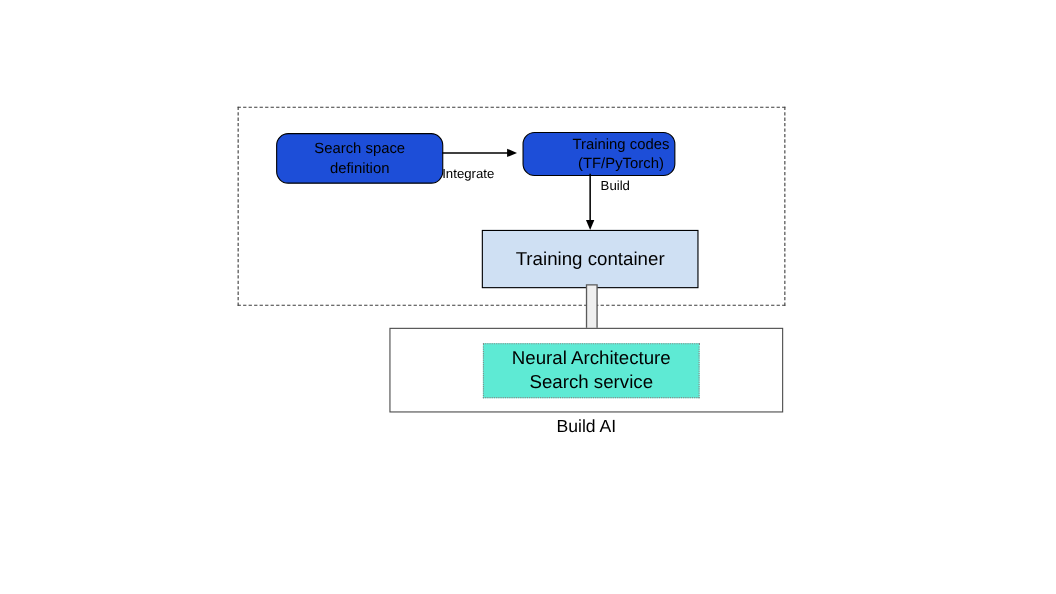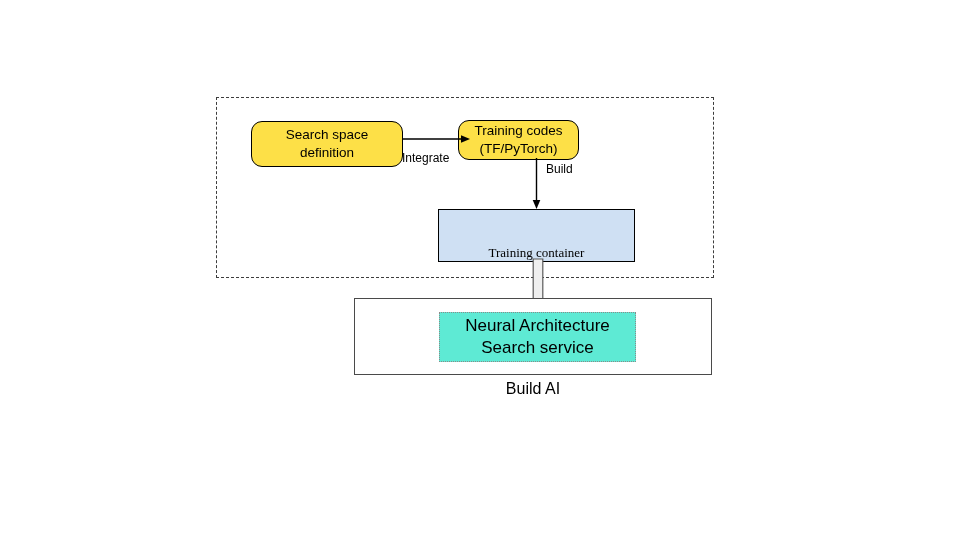--- a/index.html
+++ b/index.html
@@ -33,60 +33,60 @@
     box-sizing: border-box;
     background: transparent;
   }
 
   
   .round-box {
     position: absolute;
     box-sizing: border-box;
     border: 1.4px solid #000000;
     border-radius: 11px;
-    background: #fde047;
+    background: #1d4ed8;
     display: flex;
     align-items: center;
     justify-content: center;
     text-align: center;
     line-height: 1.32;
     font-size: 13.5px;
     color: #000000;
   }
   .round-box .txt { display: block; }
 
   #search-space-box {
     left: 251px;
     top: 121px;
     width: 152px;
     height: 46px;
   }
   #training-codes-box {
-    left: 458px;
+    left: 475px;
     top: 120px;
-    width: 121px;
+    width: 139px;
     height: 40px;
+    padding-left: 40px;
   }
 
   
   #training-container-box {
     position: absolute;
     left: 438px;
     top: 209px;
     width: 197px;
     height: 53px;
     box-sizing: border-box;
     border: 1.6px solid #000000;
     background: #cfe0f3;
     display: flex;
-    align-items: flex-end;
+    align-items: center;
     justify-content: center;
-    font-size: 13px;
-    color: #000000;
-    font-family: Liberation Serif, serif;
+    font-size: 17px;
+    color: #000000;
   }
 
   #vertex-ai-box {
     position: absolute;
     left: 354px;
     top: 298px;
     width: 358px;
     height: 77px;
     box-sizing: border-box;
     border: 1.5px solid #4a4a4a;

